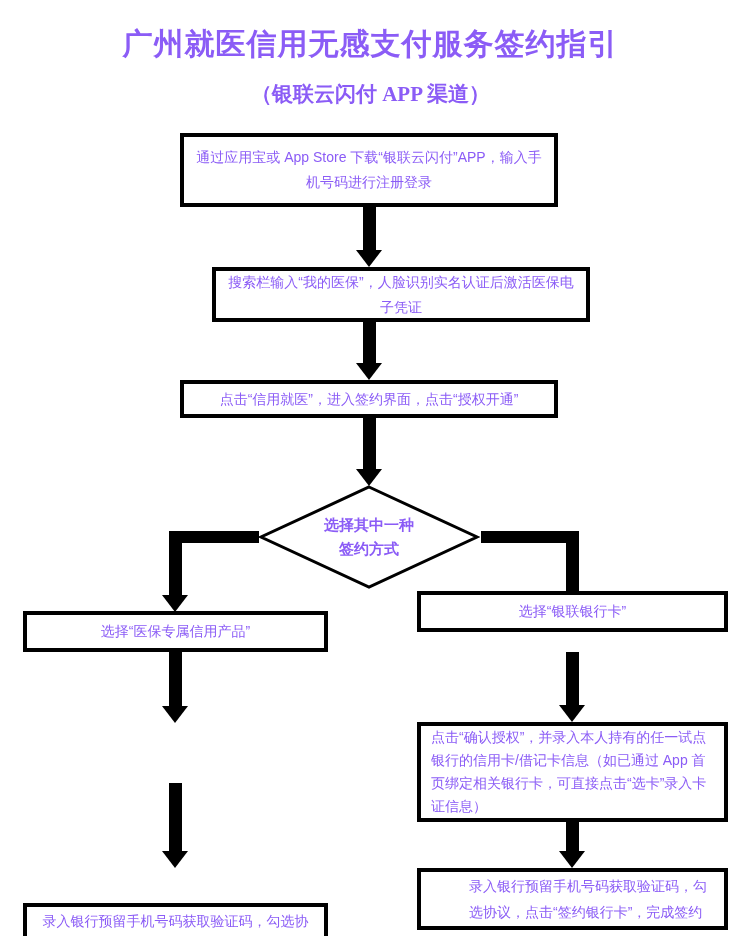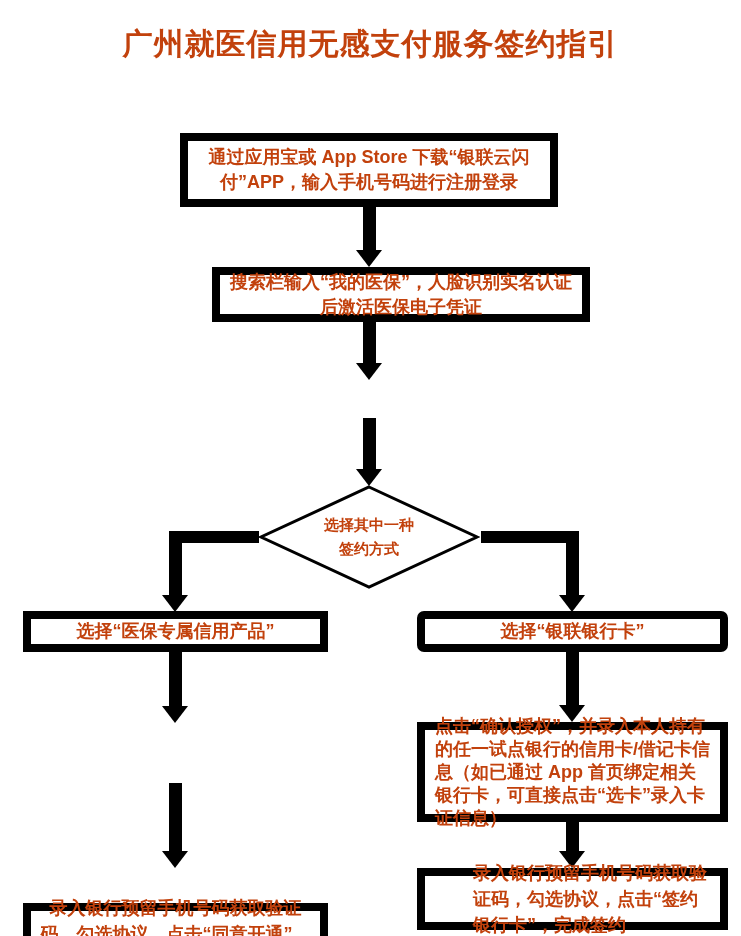--- a/index.html
+++ b/index.html
@@ -2,41 +2,41 @@
 <html><head>
 <meta charset="utf-8">
 <style>
   html,body{margin:0;padding:0;background:#e8e8e8;}
   .page{
     position:relative;
     width:741px;height:936px;
     background:#ffffff;
     margin:0 auto;
     font-family:"Liberation Sans","DejaVu Sans",sans-serif;
-    color:#c2410c;
+    color:#8b5cf6;
     overflow:hidden;
   }
   .title{
     position:absolute;top:24px;left:0;width:741px;
     text-align:center;font-size:30px;font-weight:bold;
     letter-spacing:1px;
     font-family:"Liberation Serif","DejaVu Serif",serif;
   }
   .subtitle{
     position:absolute;top:80px;left:0;width:741px;
     text-align:center;font-size:21px;font-weight:bold;
     font-family:"Liberation Serif","DejaVu Serif",serif;
   }
   .node{
     position:absolute;
     box-sizing:border-box;
-    border:8px solid #000000;
+    border:4px solid #000000;
     background:#fff;
     display:flex;align-items:center;justify-content:center;
-    font-size:18px;font-weight:bold;line-height:25px;
+    font-size:14px;font-weight:normal;line-height:25px;
     text-align:center;
     padding:2px 8px;
   }
   .node.align-left{text-align:left;justify-content:flex-start;}
   
   .varrow{
     position:absolute;width:26px;
     display:flex;flex-direction:column;align-items:center;
   }
   .varrow .stem{width:13px;flex:1 1 auto;background:#000;}
@@ -55,39 +55,43 @@
     font-size:15px;font-weight:bold;line-height:24px;text-align:center;
   }
   .diamond .label span{display:block;width:104px;}
 </style>
 </head>
 <body>
 
 <div class="page">
 
   <div class="title">广州就医信用无感支付服务签约指引</div>
+  <div class="subtitle">（银联云闪付 APP 渠道）</div>
 
   <div class="node" style="left:180px;top:133px;width:378px;height:74px;">
     <span>通过应用宝或 App Store 下载“银联云闪付”APP，输入手机号码进行注册登录</span>
   </div>
 
   <div class="varrow" style="left:356px;top:207px;height:60px;">
     <div class="stem"></div>
     <div class="head"></div>
   </div>
 
   <div class="node" style="left:180px;top:267px;width:378px;height:55px;margin-left:32px;">
     <span>搜索栏输入“我的医保”，人脸识别实名认证后激活医保电子凭证</span>
   </div>
 
   <div class="varrow" style="left:356px;top:322px;height:58px;">
     <div class="stem"></div>
     <div class="head"></div>
   </div>
 
+  <div class="node" style="left:180px;top:380px;width:378px;height:38px;">
+    <span>点击“信用就医”，进入签约界面，点击“授权开通”</span>
+  </div>
 
   <div class="varrow" style="left:356px;top:418px;height:68px;">
     <div class="stem"></div>
     <div class="head"></div>
   </div>
 
   <div class="diamond" style="left:258px;top:485px;width:222px;height:104px;">
     <svg width="222" height="104" viewBox="0 0 222 104">
       <polygon points="111,2 219,52 111,102 3,52" fill="#ffffff" stroke="#000000" stroke-width="3"></polygon>
     </svg>
@@ -120,21 +124,21 @@
 
   <div class="varrow" style="left:162px;top:783px;height:85px;">
     <div class="stem"></div>
     <div class="head"></div>
   </div>
 
   <div class="node" style="left:23px;top:903px;width:305px;height:62px;line-height:26px;">
     <span>录入银行预留手机号码获取验证码，勾选协议，点击“同意开通”，完成签约</span>
   </div>
 
-  <div class="node" style="left:417px;top:611px;width:311px;height:41px;border-radius:7px;">
+  <div class="node" style="left:417px;top:591px;width:311px;height:41px;">
     <span>选择“银联银行卡”</span>
   </div>
 
   <div class="varrow" style="left:559px;top:652px;height:70px;">
     <div class="stem"></div>
     <div class="head"></div>
   </div>
 
   <div class="node align-left" style="left:417px;top:722px;width:311px;height:100px;line-height:23px;padding:4px 10px;">
     <span>点击“确认授权”，并录入本人持有的任一试点银行的信用卡/借记卡信息（如已通过 App 首页绑定相关银行卡，可直接点击“选卡”录入卡证信息）</span>

